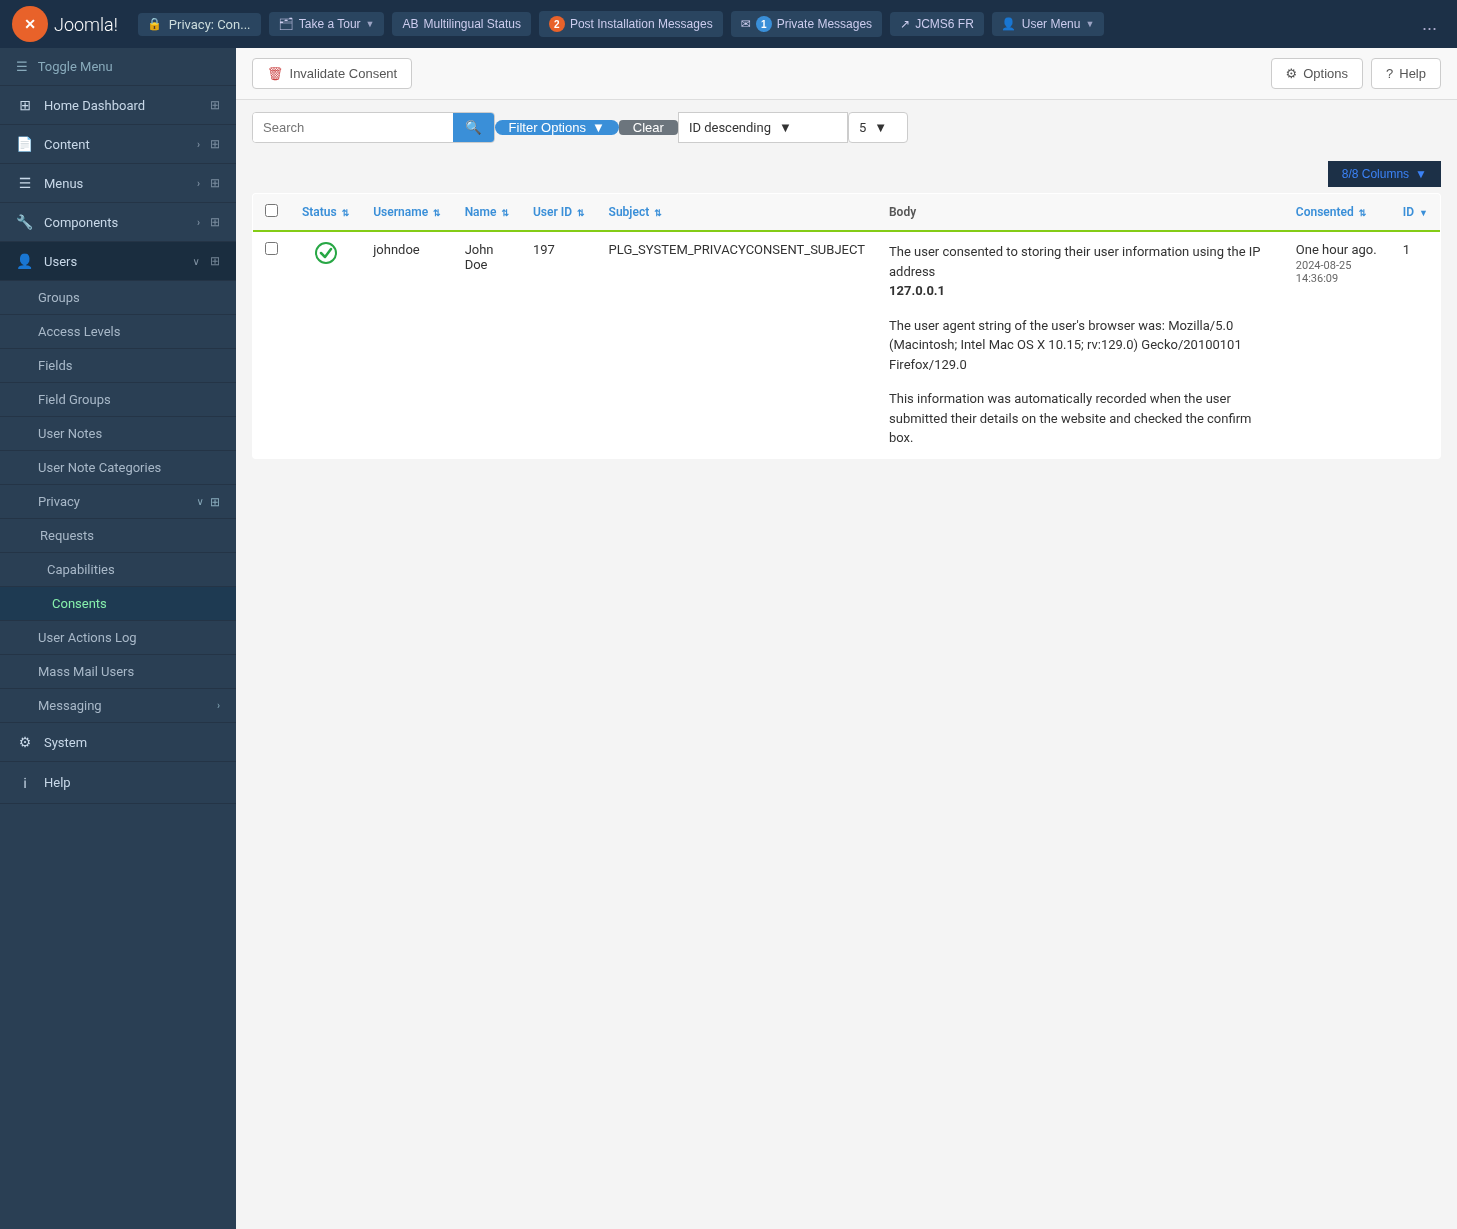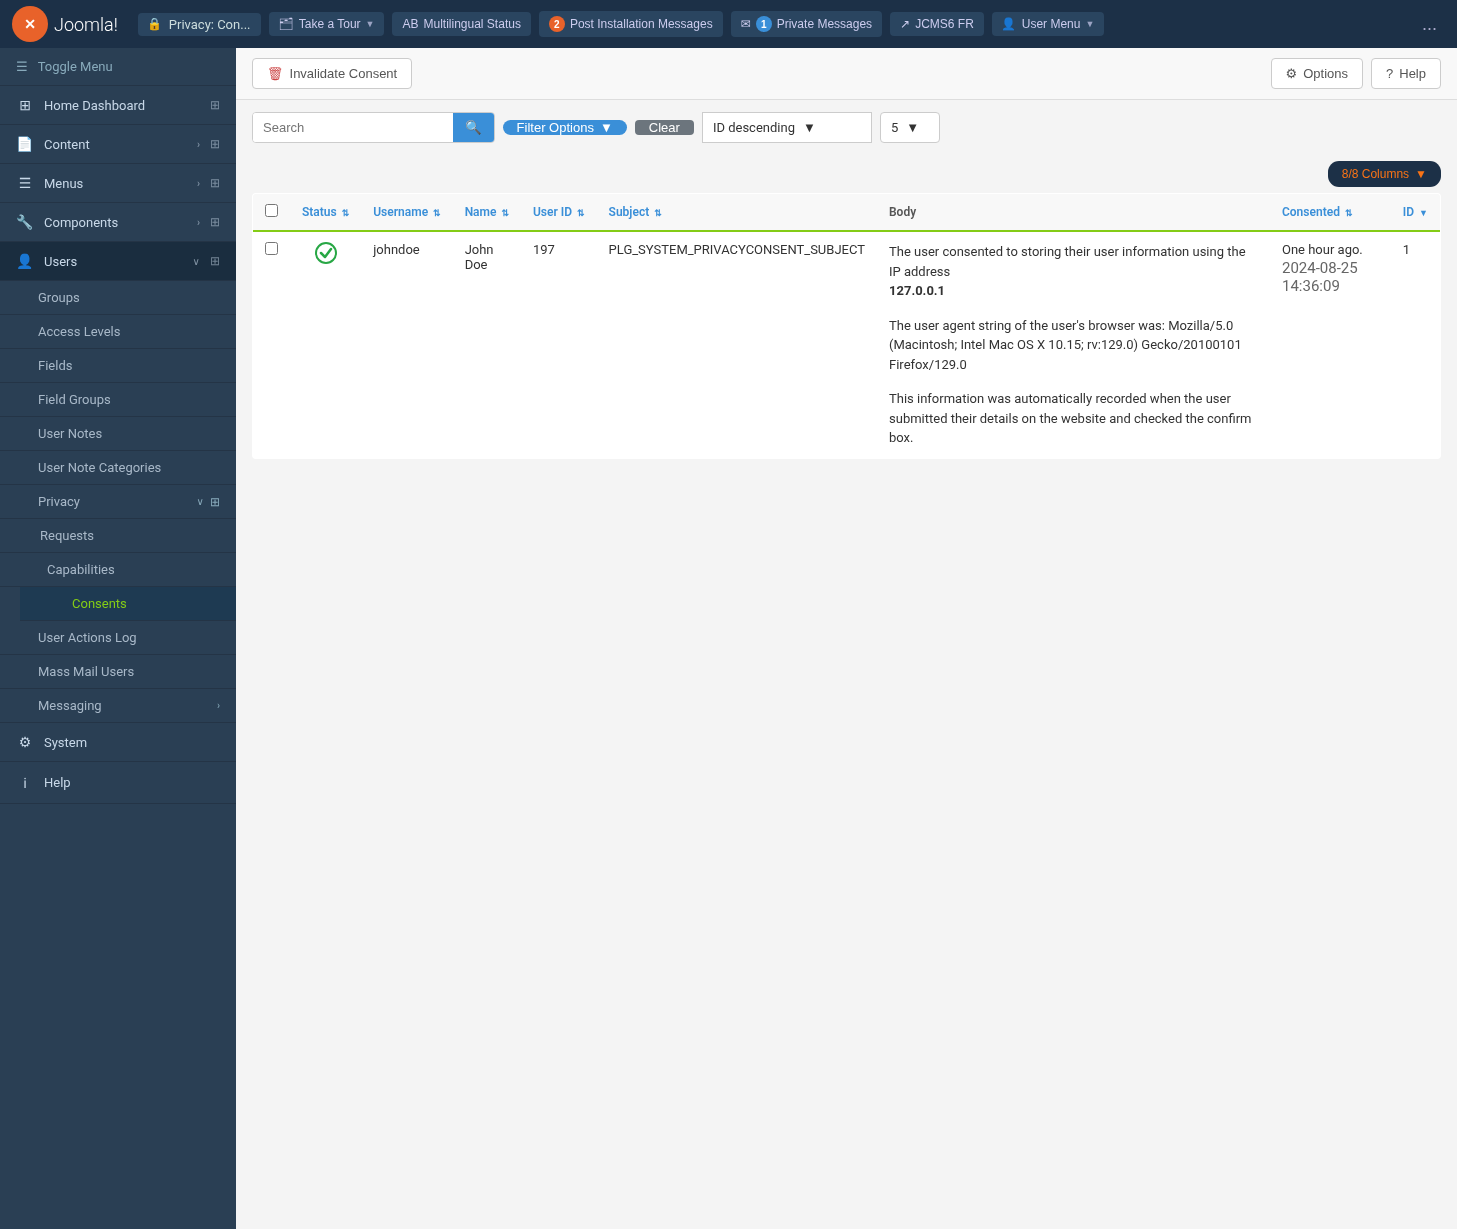--- a/index.html
+++ b/index.html
@@ -26,46 +26,46 @@
     .sidebar { width: 236px; background: #2a3f54; color: #c8d8e8; overflow-y: auto; flex-shrink: 0; }
     .sidebar-item { display: flex; align-items: center; gap: 10px; padding: 11px 16px; cursor: pointer; font-size: 13px; border-bottom: 1px solid #243446; }
     .sidebar-item.active { background: #1a2d3f; }
     .sidebar-item .si-icon { width: 18px; text-align: center; font-size: 14px; }
     .sidebar-item .si-label { flex: 1; }
     .sidebar-item .si-arrow { font-size: 10px; opacity: 0.6; }
     .sidebar-item .si-grid { font-size: 12px; opacity: 0.5; }
     .sidebar-toggle { display: flex; align-items: center; gap: 10px; padding: 11px 16px; cursor: pointer; color: #8ab; border-bottom: 1px solid #243446; font-size: 13px; }
     .sidebar-sub { padding-left: 0; }
     .sidebar-sub-item { display: flex; align-items: center; padding: 9px 16px 9px 38px; cursor: pointer; font-size: 13px; color: #a8b8c8; border-bottom: 1px solid #243446; }
-    .sidebar-sub-item.active-highlight { background: #1e3a52; color: #84cc16; margin-left: 20px; }
+    .sidebar-sub-item.active-highlight { background: #1e3a52; color: #86efac; }
 
     
     .content-area { flex: 1; overflow-y: auto; background: #f4f4f4; }
 
     
     .toolbar { background: #f8f8f8; border-bottom: 1px solid #ddd; padding: 10px 16px; display: flex; align-items: center; gap: 8px; }
     .btn-toolbar { display: flex; align-items: center; gap: 6px; padding: 7px 14px; border-radius: 4px; border: 1px solid #ccc; background: white; cursor: pointer; font-size: 13px; color: #555; }
     .btn-toolbar .icon { color: #c44; }
     .toolbar-spacer { flex: 1; }
     .btn-options { display: flex; align-items: center; gap: 6px; padding: 7px 14px; border-radius: 4px; border: 1px solid #ccc; background: white; cursor: pointer; font-size: 13px; color: #555; }
     .btn-help { display: flex; align-items: center; gap: 6px; padding: 7px 14px; border-radius: 4px; border: 1px solid #ccc; background: white; cursor: pointer; font-size: 13px; color: #555; }
 
     
-    .filter-row { padding: 12px 16px; display: flex; align-items: center; gap: 8px; background: #f4f4f4; }
+    .filter-row { padding: 12px 16px; display: flex; align-items: center; gap: 0; background: #f4f4f4; }
     .search-box { display: flex; align-items: center; border: 1px solid #ccc; border-radius: 4px; background: white; overflow: hidden; }
     .search-box input { border: none; outline: none; padding: 7px 10px; font-size: 13px; width: 200px; }
     .search-box button { background: #3a8fd8; border: none; color: white; padding: 7px 12px; cursor: pointer; }
     .btn-filter { display: flex; align-items: center; gap: 6px; padding: 0 14px; border-radius: 8px; background: #3a8fd8; color: white; border: none; cursor: pointer; font-size: 13px; }
     .btn-clear { padding: 0 14px; border-radius: 4px; background: #6c757d; color: white; border: none; cursor: pointer; font-size: 13px; }
     .sort-select { display: flex; align-items: center; border: 1px solid #ccc; border-radius: 0; background: white; padding: 7px 10px; font-size: 13px; cursor: pointer; gap: 8px; min-width: 170px; }
     .per-page-select { display: flex; align-items: center; border: 1px solid #ccc; border-radius: 4px; background: white; padding: 7px 10px; font-size: 13px; cursor: pointer; gap: 8px; min-width: 60px; }
 
     
     .columns-row { display: flex; justify-content: flex-end; padding: 6px 16px; }
-    .btn-columns { background: #1c3047; color: #f97316; border: none; border-radius: 11px; padding: 6px 14px; font-size: 12px; cursor: pointer; display: flex; align-items: center; gap: 6px; }
+    .btn-columns { background: #1c3047; color: #3b82f6; border: none; border-radius: 0; padding: 6px 14px; font-size: 12px; cursor: pointer; display: flex; align-items: center; gap: 6px; }
 
     
     .table-container { padding: 0 16px 16px; }
     table { width: 100%; border-collapse: collapse; background: white; border: 1px solid #ddd; border-radius: 4px; overflow: hidden; }
     th { background: #f8f8f8; border-bottom: 2px solid #84cc16; padding: 10px 12px; text-align: left; font-size: 12px; color: #555; font-weight: 600; white-space: nowrap; }
     th.sortable { color: #3a8fd8; cursor: pointer; }
     td { padding: 10px 12px; border-bottom: 1px solid #eee; font-size: 13px; vertical-align: top; }
     tr:last-child td { border-bottom: none; }
     .checkbox-col { width: 32px; }
     .check-icon { color: #28a745; font-size: 20px; display: flex; align-items: center; justify-content: center; }
@@ -333,21 +333,21 @@
                 <span>The user consented to storing their user information using the IP address</span>
                 <br><strong>127.0.0.1</strong>
               </div>
               <br>
               <div class="body-text">The user agent string of the user's browser was: Mozilla/5.0 (Macintosh; Intel Mac OS X 10.15; rv:129.0) Gecko/20100101 Firefox/129.0</div>
               <br>
               <div class="body-text">This information was automatically recorded when the user submitted their details on the website and checked the confirm box.</div>
             </td>
             <td>
               <div>One hour ago.</div>
-              <div style="font-size:15px;color:#666;margin-top:2px;">2024-08-25 14:36:09</div>
+              <div style="font-size:11px;color:#666;margin-top:2px;">2024-08-25 14:36:09</div>
             </td>
             <td>
               <span>1</span>
             </td>
           </tr>
         </tbody>
       </table>
     </div>
 
   </div>

